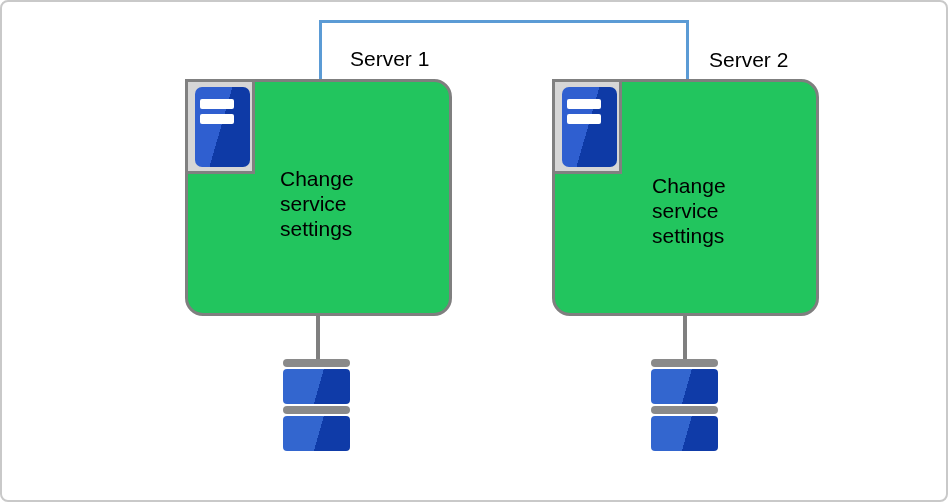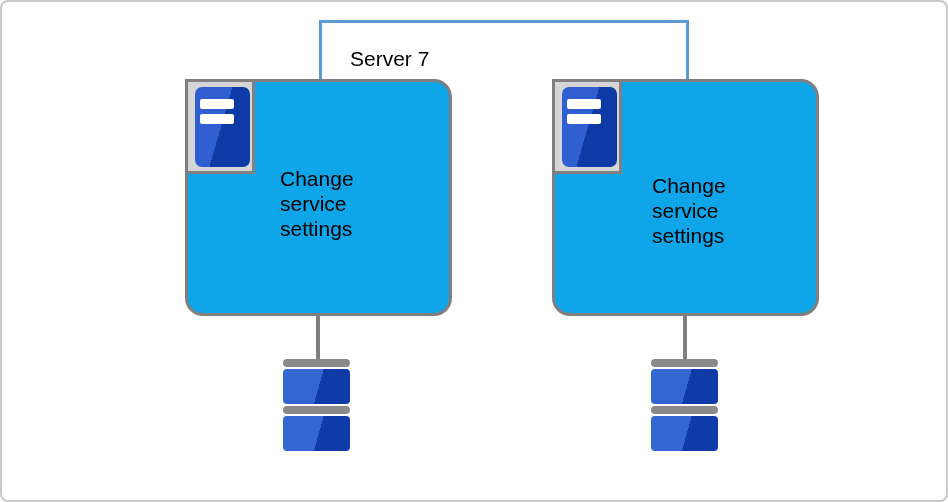--- a/index.html
+++ b/index.html
@@ -28,21 +28,21 @@
     position:absolute;
     font-size:21px;line-height:24px;
     white-space:nowrap;
   }
   .server-label.s1{left:348px;top:45px;}
   .server-label.s2{left:707px;top:46px;}
   .server-box{
     position:absolute;
     width:267px;height:237px;
     box-sizing:border-box;
-    background:#0ea5e9;
+    background:#22c55e;
     border:3px solid #7f7f7f;
     border-radius:18px;
   }
   .server-box.b1{left:183px;top:77px;}
   .server-box.b2{left:550px;top:77px;}
   .server-icon{
     position:absolute;
     left:-3px;top:-3px;
     width:70px;height:95px;
     box-sizing:border-box;
@@ -104,21 +104,22 @@
     white-space:nowrap;
   }
 </style>
 </head>
 <body>
 
 <div class="canvas">
 
   <div class="connector"></div>
 
-  <div class="server-label s1">Server 7</div>
+  <div class="server-label s1">Server 1</div>
+  <div class="server-label s2">Server 2</div>
 
   <div class="server-box b1">
     <div class="server-icon">
       <div class="tower">
         <div class="bar bar1"></div>
         <div class="bar bar2"></div>
       </div>
     </div>
     <div class="box-text">Change service settings</div>
   </div>

